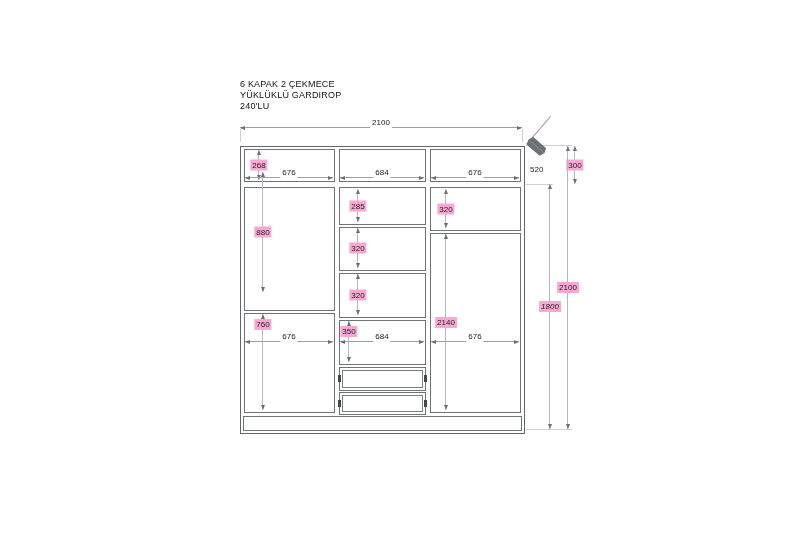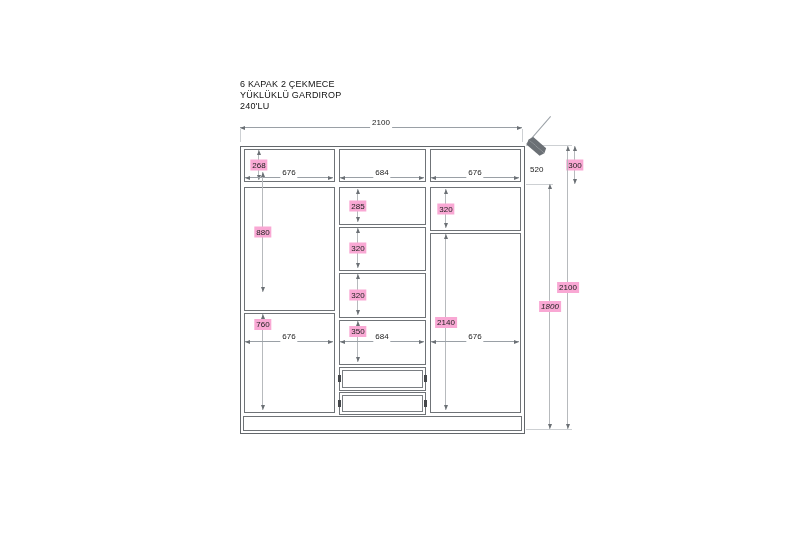--- a/index.html
+++ b/index.html
@@ -140,21 +140,21 @@
   <div class="vd" style="left:357px;top:228px;height:40px;">
     <i class="au"></i>
       <i class="ad"></i>
     <span class="lb c">320</span>
   </div>
   <div class="vd" style="left:357px;top:274px;height:41px;">
     <i class="au"></i>
       <i class="ad"></i>
     <span class="lb c">320</span>
   </div>
-  <div class="vd" style="left:357px;top:321px;height:41px;">
+  <div class="vd" style="left:348px;top:321px;height:41px;">
     <i class="au"></i>
       <i class="ad"></i>
     <span class="lb t" style="top:5px;">350</span>
   </div>
   <div class="hd" style="left:340px;top:341px;width:84px;">
     <i class="al"></i>
       <i class="ar"></i>
     <span class="lb">684</span>
   </div>
 

